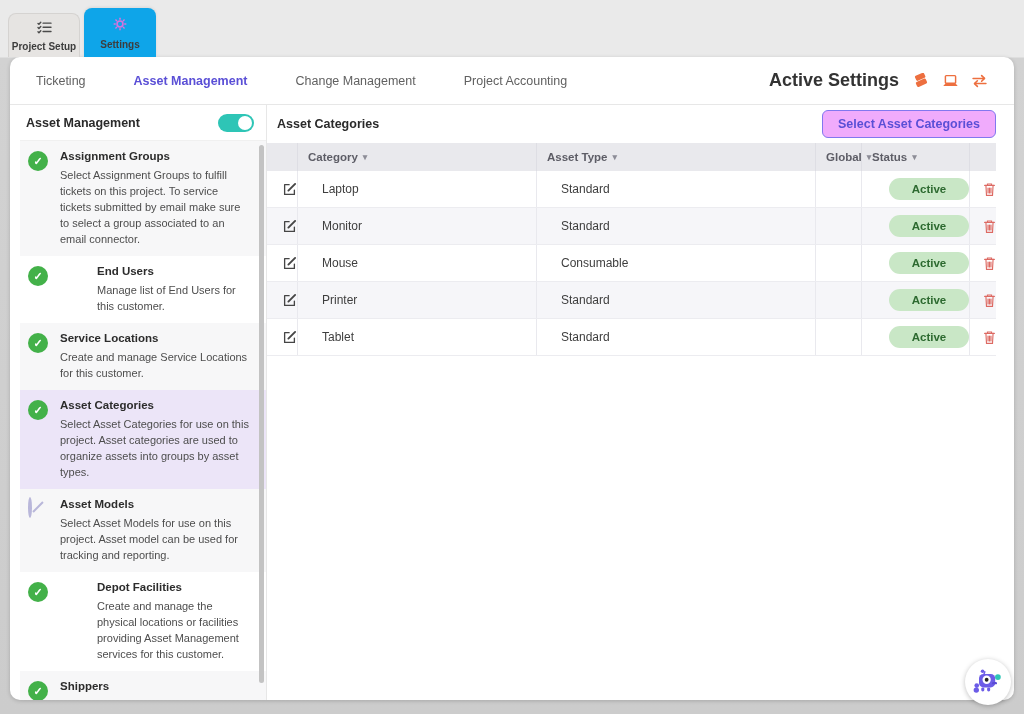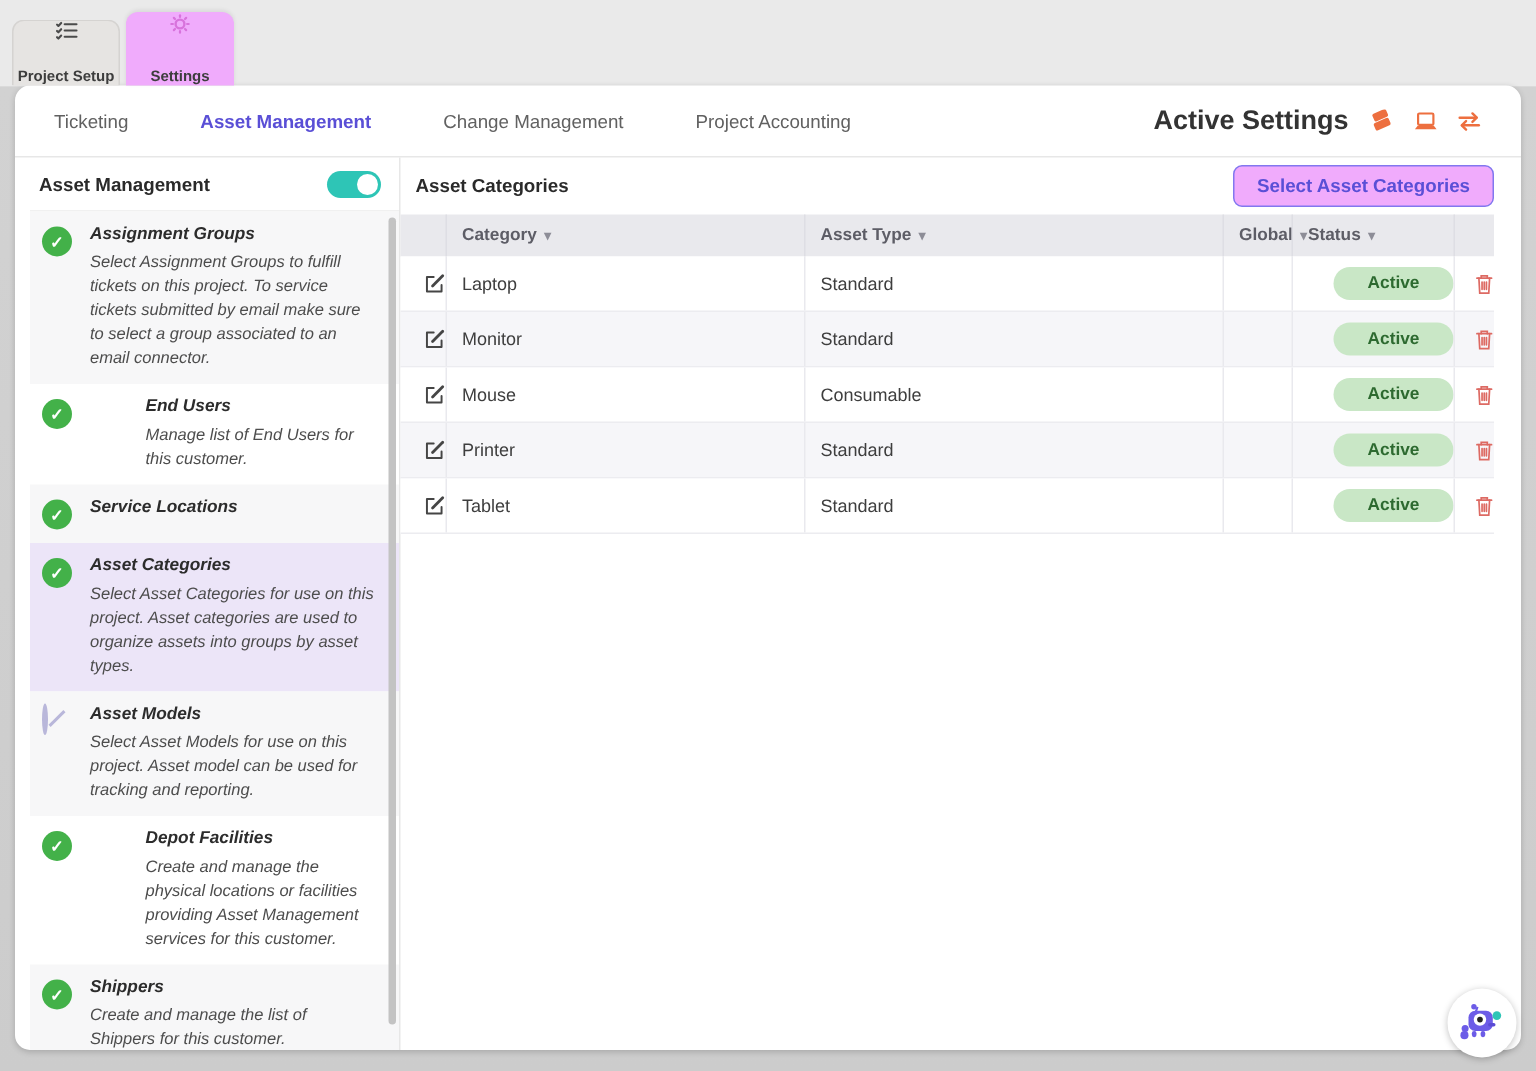--- a/index.html
+++ b/index.html
@@ -5,24 +5,24 @@
   * { box-sizing: border-box; }
   html,body { margin:0; padding:0; }
   body {
     width:1024px; height:714px; position:relative; overflow:hidden;
     font-family:"Liberation Sans", sans-serif;
     background:linear-gradient(#eaeaea 0px, #eaeaea 57px, #d2d2d2 58px, #cccccc 100%);
   }
 
   
   .tabbar { position:absolute; left:8px; top:8px; height:49px; display:flex; align-items:flex-end; gap:4px; z-index:3; }
-  .tab { display:flex; flex-direction:column; align-items:center; justify-content:space-between; gap:3px;
+  .tab { display:flex; flex-direction:column; align-items:center; justify-content:center; gap:3px;
          width:72px; border-radius:8px 8px 0 0; cursor:pointer; }
   .tab.inactive { height:44px; background:#e6e4e2; border:1px solid #d5d3d1; border-bottom:none; }
-  .tab.active   { height:49px; background:#f0abfc; box-shadow:0 -1px 3px rgba(0,0,0,.08); }
+  .tab.active   { height:49px; background:#0ea5e9; box-shadow:0 -1px 3px rgba(0,0,0,.08); }
   .tab-label { font-size:10px; font-weight:700; color:#3d3d3d; }
 
   
   .card { position:absolute; left:10px; top:57px; width:1004px; height:643px;
           background:#fff; border-radius:10px; box-shadow:0 1px 4px rgba(0,0,0,.18); z-index:2; }
 
   
   .nav { position:absolute; left:0; top:0; width:100%; height:48px; padding:0 26px;
          display:flex; align-items:center; border-bottom:1px solid #e7e7e7; }
   .nav-left { display:flex; gap:48px; }
@@ -45,21 +45,21 @@
   .sb-item.bg-gray { background:#f7f7f8; }
   .sb-item.bg-white { background:#ffffff;gap:37px; }
   .sb-item.bg-selected { background:#ece5f8; }
   .sb-icon { flex:0 0 22px; padding-top:1px; }
   .ic-check { width:20px; height:20px; border-radius:50%; background:#43b149; color:#fff;
               display:flex; align-items:center; justify-content:center; }
   .ic-check::after { content:"\2713"; font-size:11px; font-weight:700; }
   .ic-slash { width:20px; height:20px; border-radius:50%; border:2px solid #b9b7da; position:relative; }
   .ic-slash::after { content:""; position:absolute; left:7px; top:1px; width:2px; height:14px;
                      background:#b9b7da; transform:rotate(45deg); }
-  .sb-text { margin-left:10px; width:205px;font-style:italic; }
+  .sb-text { margin-left:10px; width:205px; }
   .sb-title { font-size:11.5px; font-weight:700; color:#2c2c2c; }
   .sb-desc { margin-top:5px; font-size:11px; line-height:16px; color:#4d4d4d; }
   .sb-scrollbar { position:absolute; right:2px; top:4px; width:5px; height:538px;
                   background:#c3c3c3; border-radius:3px; cursor:pointer; }
 
   
   .main { position:absolute; left:257px; top:48px; right:10px; bottom:0; }
   .main-header { height:38px; display:flex; align-items:center; justify-content:space-between; padding:0 8px 0 10px; }
   .main-title { font-size:12.5px; font-weight:700; color:#2a2a2a; }
   .select-btn { border:1px solid #8277ef; color:#5a4fd6; background:#f0abfc; font-family:inherit;
@@ -69,21 +69,21 @@
   .thead, .trow { display:grid; grid-template-columns:30px 239px 279px 46px 108px 27px; }
   .thead { height:28px; background:#e9e9ed; align-items:center; }
   .th { font-size:11.5px; font-weight:700; color:#5d5d66; padding-left:10px; display:flex; align-items:center; gap:5px;
         border-left:1px solid #dedee4; height:100%; cursor:pointer; }
   .th:first-child { border-left:none; }
   .sort-arrow { color:#8d8d97; font-size:9px; }
   .sort-arrow::after { content:"\25BE"; }
 
   .trow { height:37px; align-items:stretch; border-bottom:1px solid #ececf0; background:#fff; }
   .trow.alt { background:#f6f6f9; }
-  .tcell { display:flex; align-items:center; padding-left:10px; font-size:12px; color:#3e3e3e;
+  .tcell { display:flex; align-items:center; padding-left:24px; font-size:12px; color:#3e3e3e;
            border-left:1px solid #e9e9ee; }
   .tcell.center { justify-content:flex-end; padding-left:0; }
   .tcell:first-child { border-left:none; }
   .iconbtn { background:none; border:none; padding:0; cursor:pointer; display:flex; align-items:center; justify-content:center; }
   .badge { background:#c9e7c6; color:#2d6a30; font-weight:700; font-size:11.5px;
            width:80px; padding:5px 0; text-align:center; border-radius:13px; }
 
   
   .mascot { position:absolute; right:13px; bottom:9px; width:46px; height:46px; border-radius:50%;
             background:#fff; box-shadow:0 1px 5px rgba(0,0,0,.25); display:flex; align-items:center;
@@ -188,20 +188,21 @@
           <div class="sb-desc">Manage list of End Users for this customer.</div>
         </span>
       </div>
 
       <div class="sb-item bg-gray">
         <span class="sb-icon">
             <span class="ic-check"></span>
           </span>
         <span class="sb-text">
           <div class="sb-title">Service Locations</div>
+          <div class="sb-desc">Create and manage Service Locations for this customer.</div>
         </span>
       </div>
 
       <div class="sb-item bg-selected">
         <span class="sb-icon">
             <span class="ic-check"></span>
           </span>
         <span class="sb-text">
           <div class="sb-title">Asset Categories</div>
           <div class="sb-desc">Select Asset Categories for use on this project. Asset categories are used to organize assets into groups by asset types.</div>

